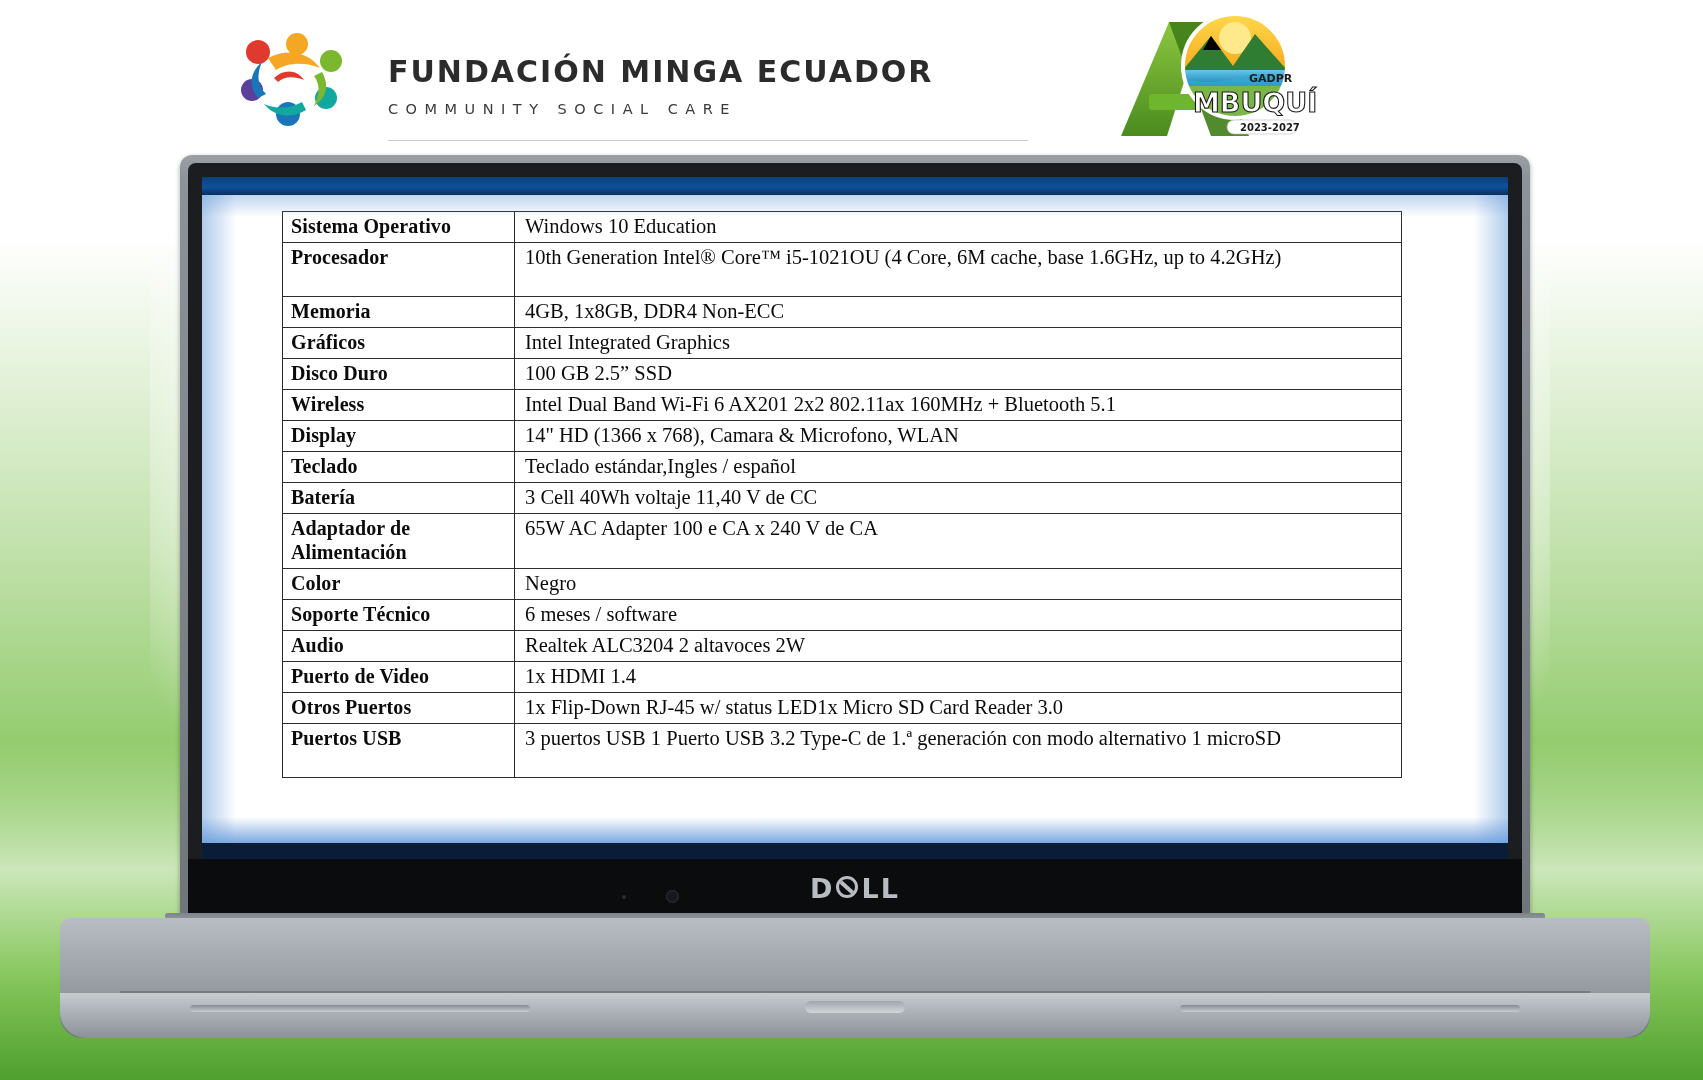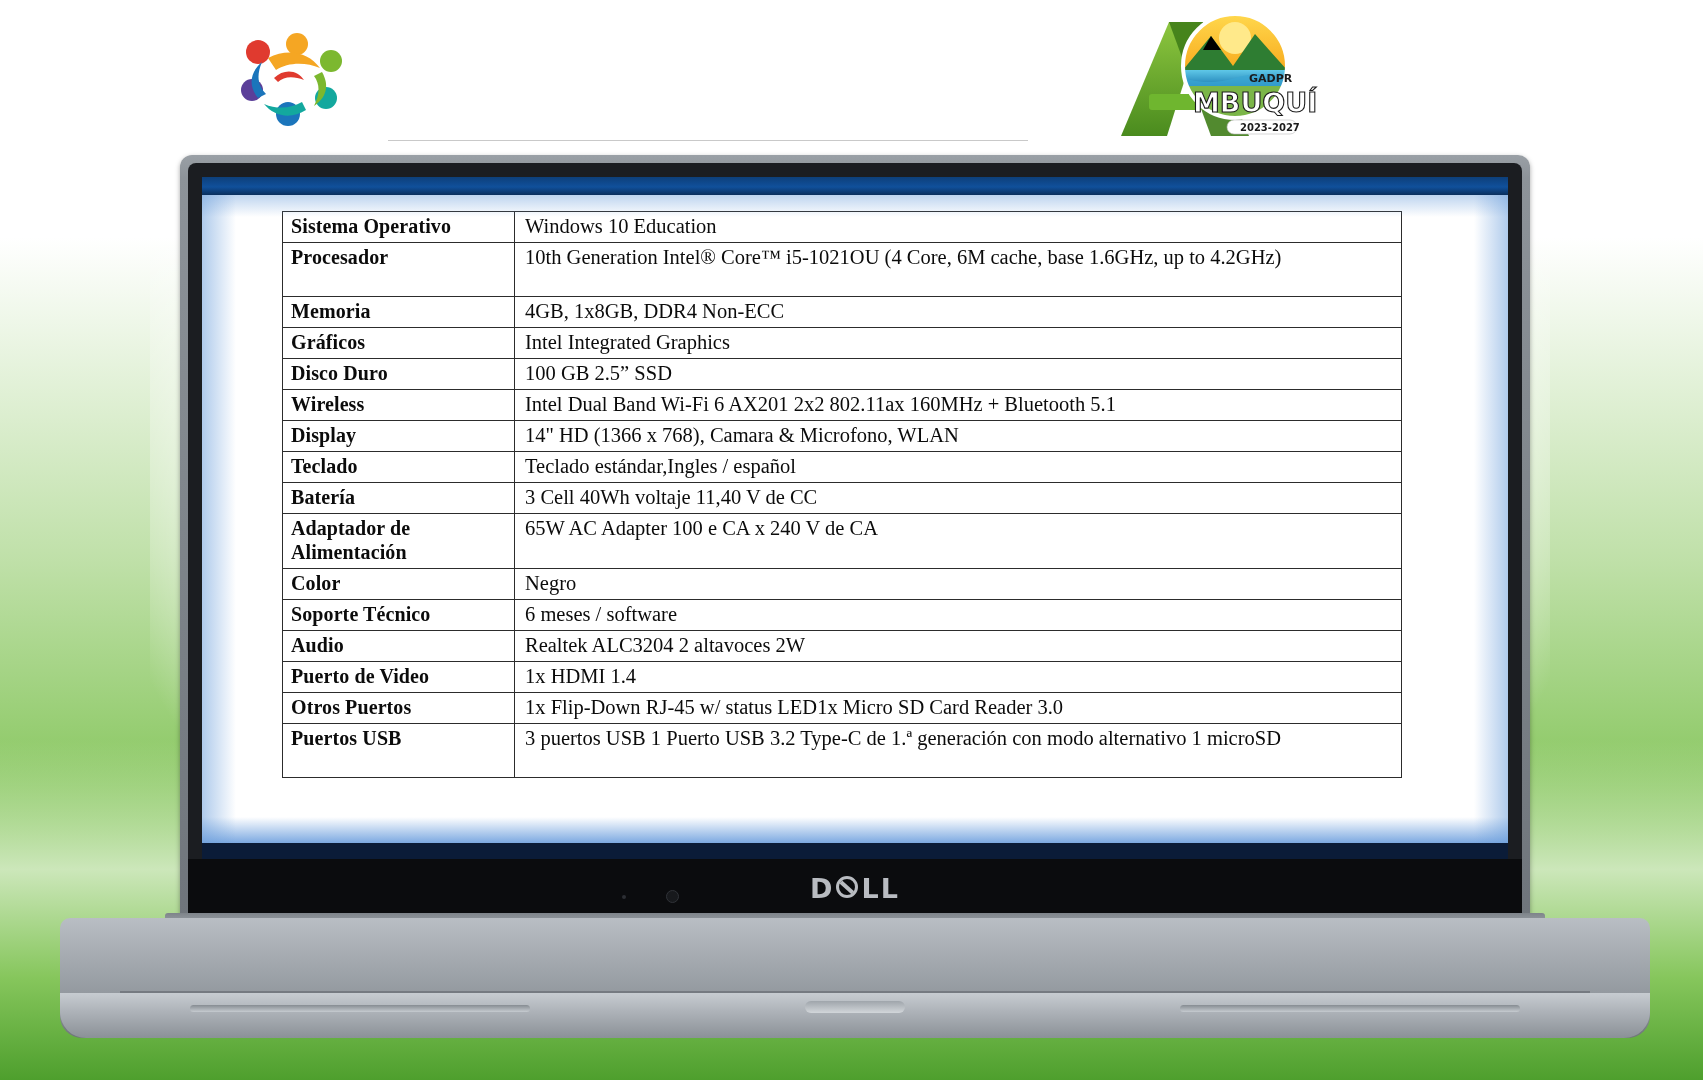--- a/index.html
+++ b/index.html
@@ -381,20 +381,24 @@
         <circle cx="103" cy="33" r="11" fill="#7cb82f"></circle>
         <circle cx="98" cy="70" r="11" fill="#13a89e"></circle>
         <circle cx="60" cy="86" r="12" fill="#1b75bb"></circle>
         <circle cx="24" cy="62" r="11" fill="#5b3f99"></circle>
         <path d="M40 30 C60 20, 80 24, 92 40 C78 34, 60 34, 48 42 Z" fill="#f5a623"></path>
         <path d="M94 44 C102 58, 98 70, 86 78 C92 66, 92 56, 86 48 Z" fill="#7cb82f"></path>
         <path d="M78 82 C62 92, 46 88, 36 76 C50 82, 64 80, 74 74 Z" fill="#13a89e"></path>
         <path d="M30 70 C20 58, 22 44, 34 34 C28 48, 30 58, 38 66 Z" fill="#1b75bb"></path>
         <path d="M46 50 C56 40, 70 42, 76 52 C66 48, 56 48, 50 54 Z" fill="#e03a2f"></path>
       </svg>
+    </div>
+    <div class="minga-text" data-interactable="false">
+      <div class="minga-title" data-interactable="false">FUNDACIÓN MINGA ECUADOR</div>
+      <div class="minga-sub" data-interactable="false">COMMUNITY SOCIAL CARE</div>
     </div>
     <div class="minga-rule" data-interactable="false"></div>
     <div class="minga-rule2" data-interactable="false"></div>
   </div>
 
   <div class="gadpr-logo" data-interactable="false">
     <svg width="240" height="140" viewBox="0 0 240 140" xmlns="http://www.w3.org/2000/svg">
       <defs>
         <linearGradient id="gA" x1="0" y1="0" x2="0" y2="1">
           <stop offset="0%" stop-color="#8dc63f"></stop>

